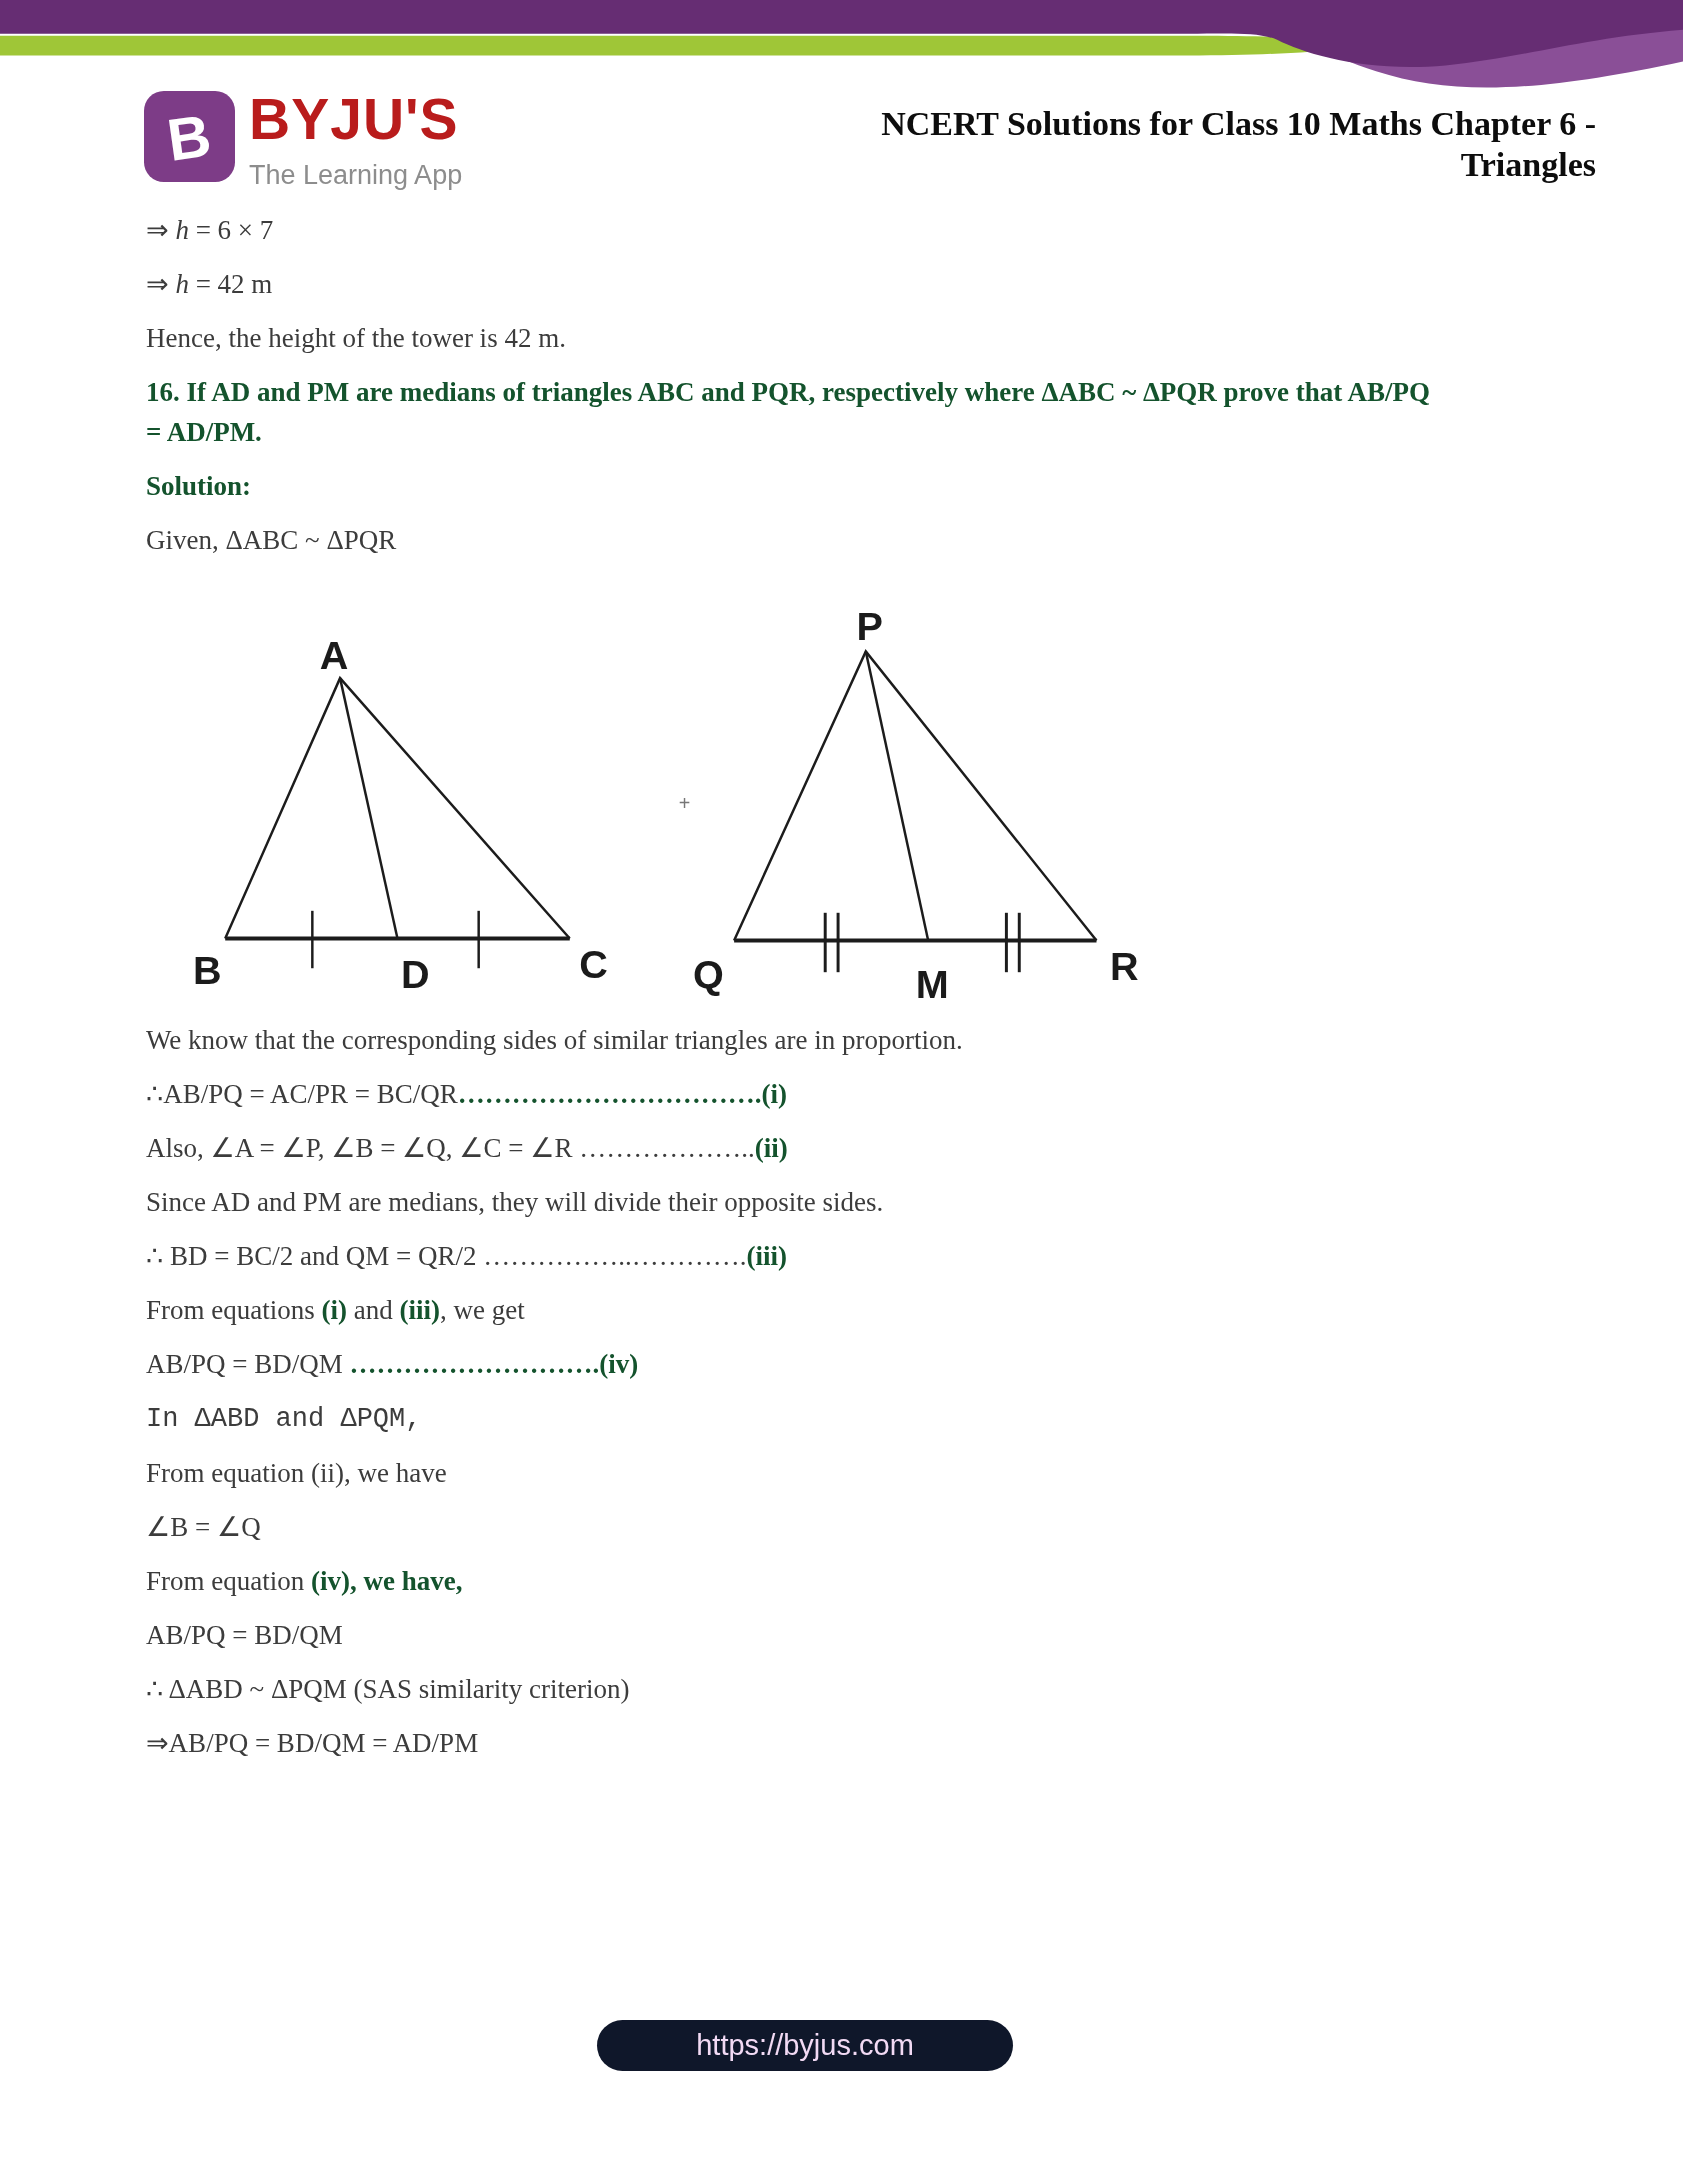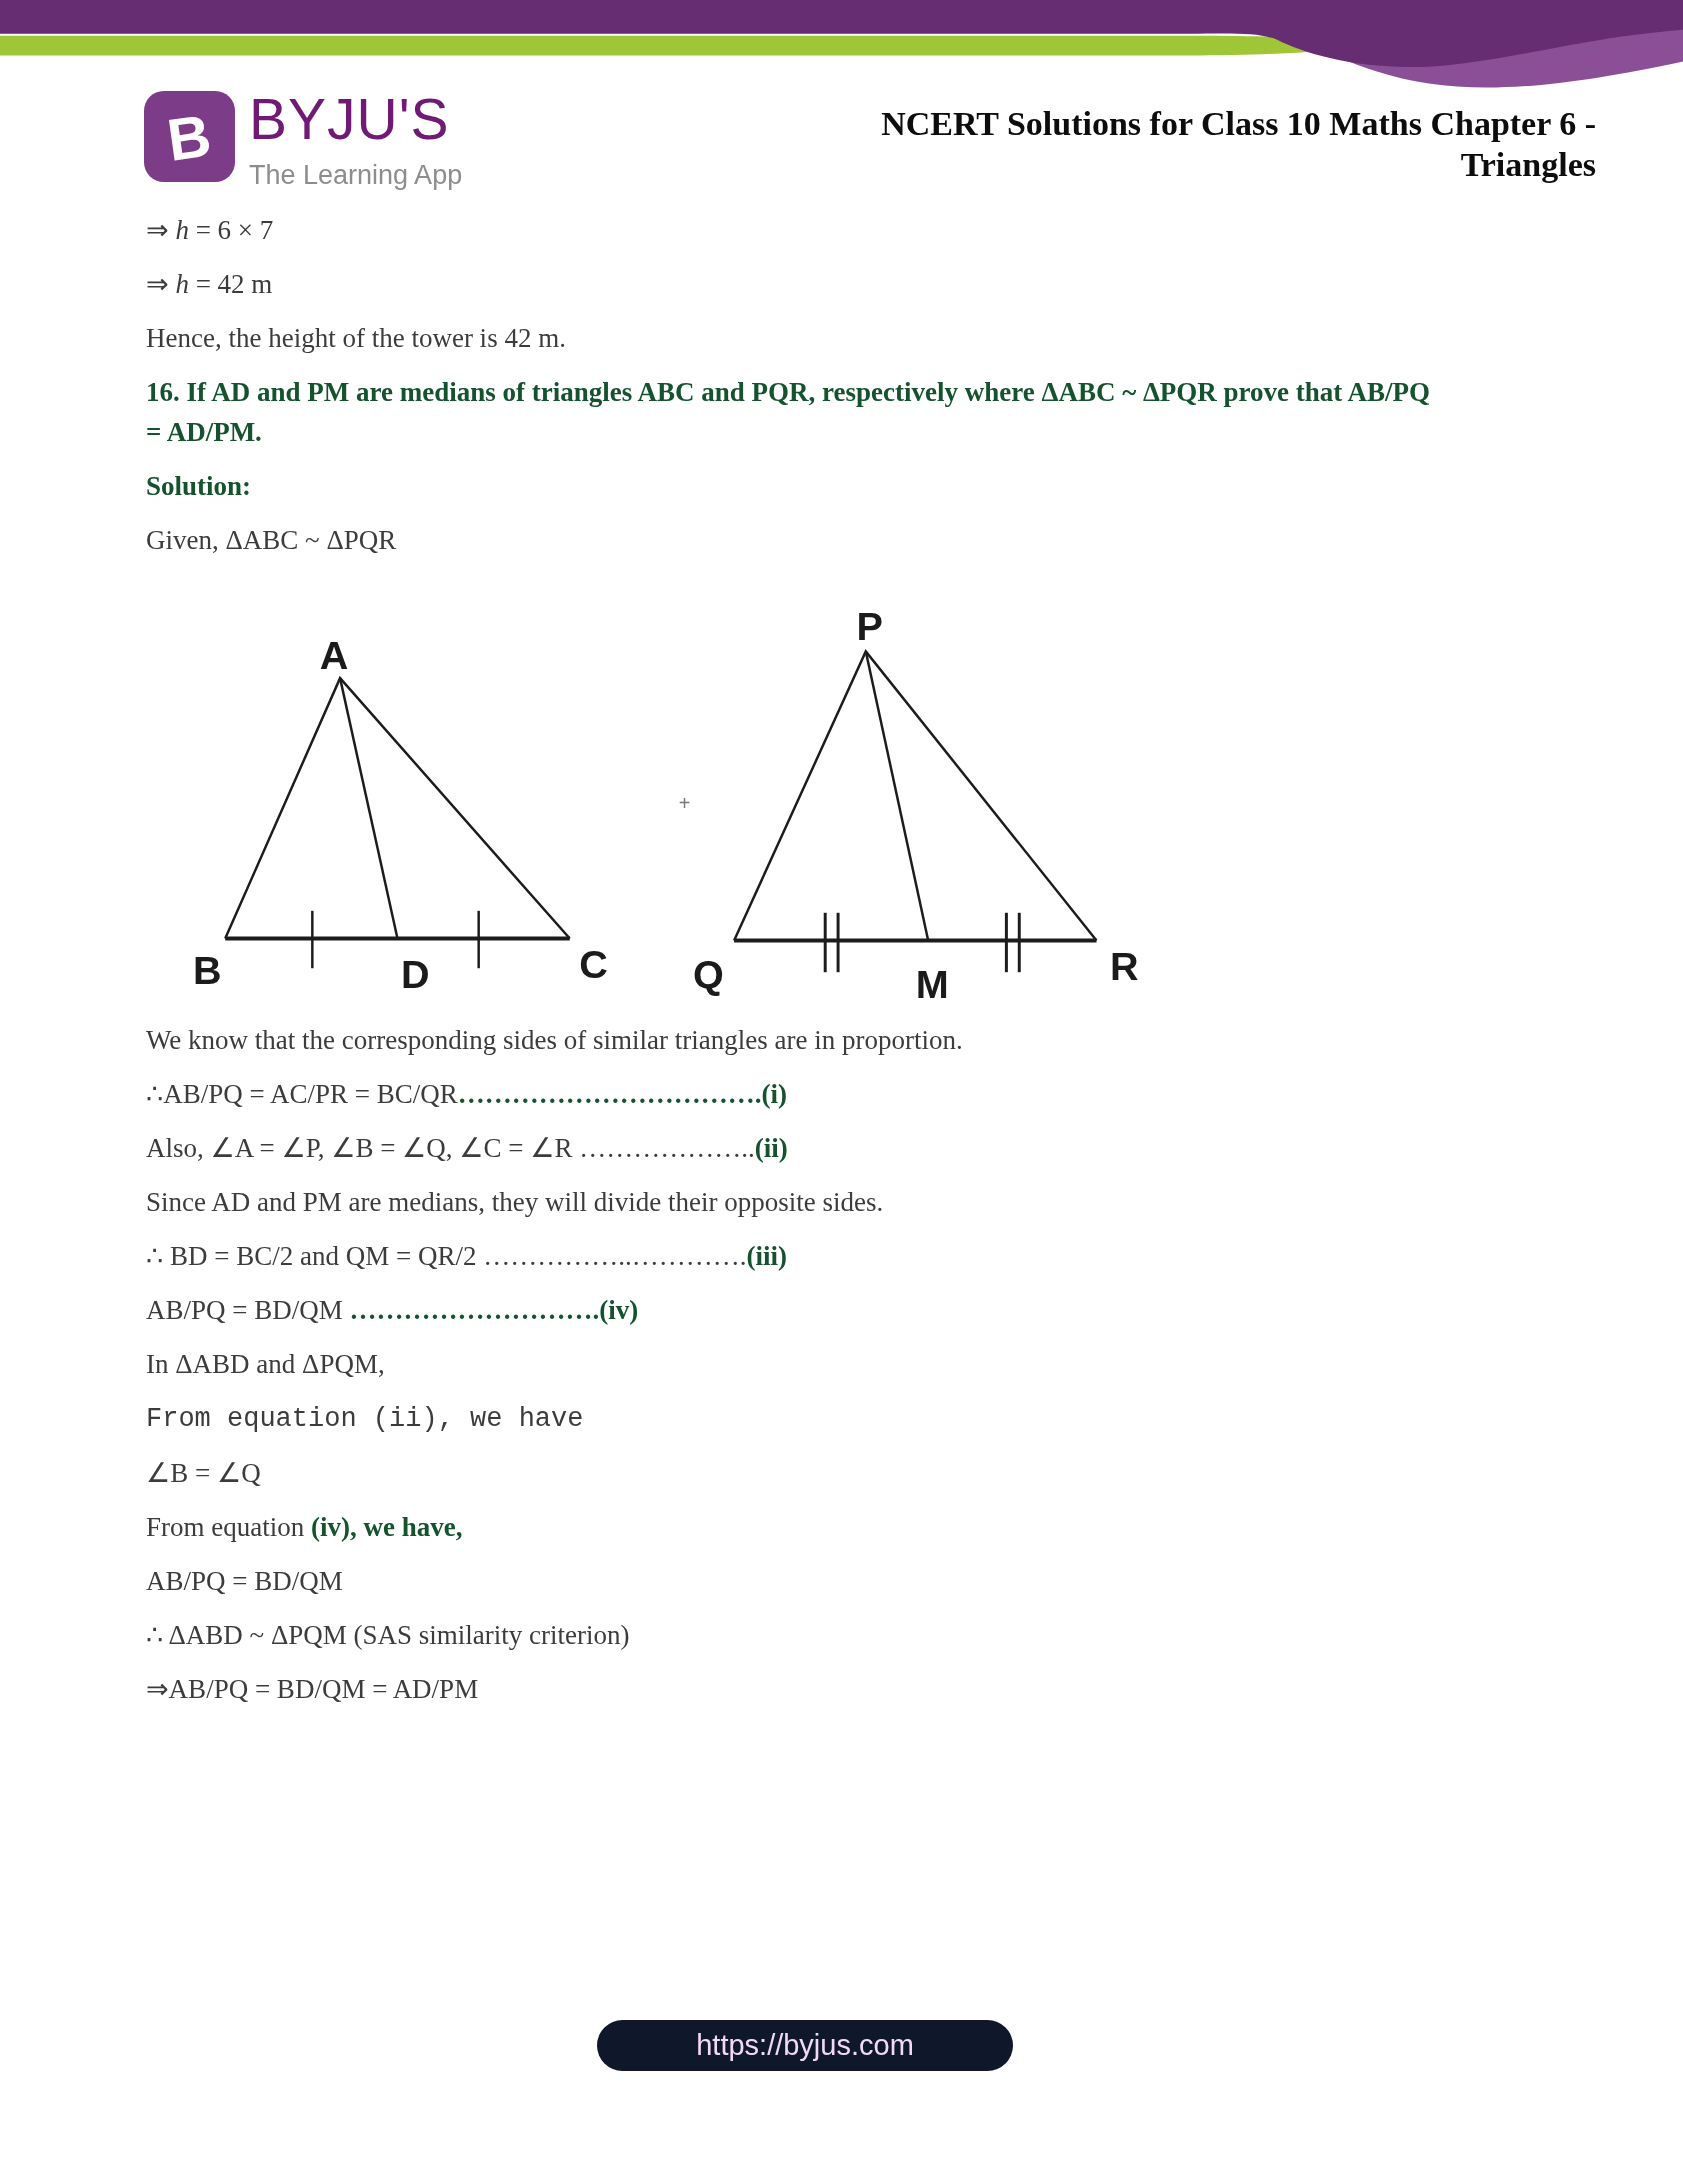--- a/index.html
+++ b/index.html
@@ -3,22 +3,22 @@
 <meta charset="utf-8">
 <style>
   html,body{margin:0;padding:0;background:#ffffff;}
   .page{position:relative;width:1683px;height:2178px;background:#ffffff;overflow:hidden;
         font-family:"Liberation Serif", serif;}
   
   .header-swoosh{position:absolute;top:0;left:0;}
   
   .logo{position:absolute;left:144px;top:91px;display:flex;align-items:flex-start;gap:14px;}
   .logo-text{display:flex;flex-direction:column;}
-  .logo-name{font-family:"Liberation Sans", sans-serif;font-weight:normal;font-size:57px;
-             line-height:57px;letter-spacing:1px;color:#701a75;}
+  .logo-name{font-family:"Liberation Sans", sans-serif;font-weight:bold;font-size:57px;
+             line-height:57px;letter-spacing:1px;color:#b91c1c;}
   .logo-tagline{font-family:"Liberation Sans", sans-serif;font-size:27px;line-height:30px;
                 color:#8d8d8d;margin-top:12px;}
   
   .doc-title{position:absolute;top:103px;right:87px;width:891px;text-align:right;
              font-weight:bold;font-size:34px;line-height:41px;color:#0d0d0d;}
   
   .content{position:absolute;left:146px;top:210px;width:1426px;color:#3c3c3c;}
   .content p{margin:0 0 14px 0;font-size:27px;line-height:40px;}
   .content .b{font-weight:bold;color:#14532d;}
   .content .it{font-style:italic;}
@@ -105,20 +105,21 @@
       <text x="794" y="418" text-anchor="middle" data-name="label-m">M</text>
       <text x="988" y="400" text-anchor="middle" data-name="label-r">R</text>
     </svg>
 
     <div data-name="content-bottom">
         <p data-name="text-line"><span>We know that the corresponding sides of similar triangles are in proportion.</span></p>
         <p data-name="text-line"><span>∴AB/PQ = AC/PR = BC/QR</span><span class="b">…………………………….(i)</span></p>
         <p data-name="text-line"><span>Also, ∠A = ∠P, ∠B = ∠Q, ∠C = ∠R ………………..</span><span class="b">(ii)</span></p>
         <p data-name="text-line"><span>Since AD and PM are medians, they will divide their opposite sides.</span></p>
         <p data-name="text-line"><span>∴ BD = BC/2 and QM = QR/2 ……………..………….</span><span class="b">(iii)</span></p>
+        <p data-name="text-line"><span>From equations </span><span class="b">(i)</span><span> and </span><span class="b">(iii)</span><span>, we get</span></p>
         <p data-name="text-line"><span>AB/PQ = BD/QM </span><span class="b">……………………….(iv)</span></p>
         <p data-name="text-line"><span>In ΔABD and ΔPQM,</span></p>
         <p data-name="text-line"><span>From equation (ii), we have</span></p>
         <p data-name="text-line"><span>∠B = ∠Q</span></p>
         <p data-name="text-line"><span>From equation </span><span class="b">(iv), we have,</span></p>
         <p data-name="text-line"><span>AB/PQ = BD/QM</span></p>
         <p data-name="text-line"><span>∴ ΔABD ~ ΔPQM (SAS similarity criterion)</span></p>
         <p data-name="text-line"><span>⇒AB/PQ = BD/QM = AD/PM</span></p>
       </div>
   </div>

